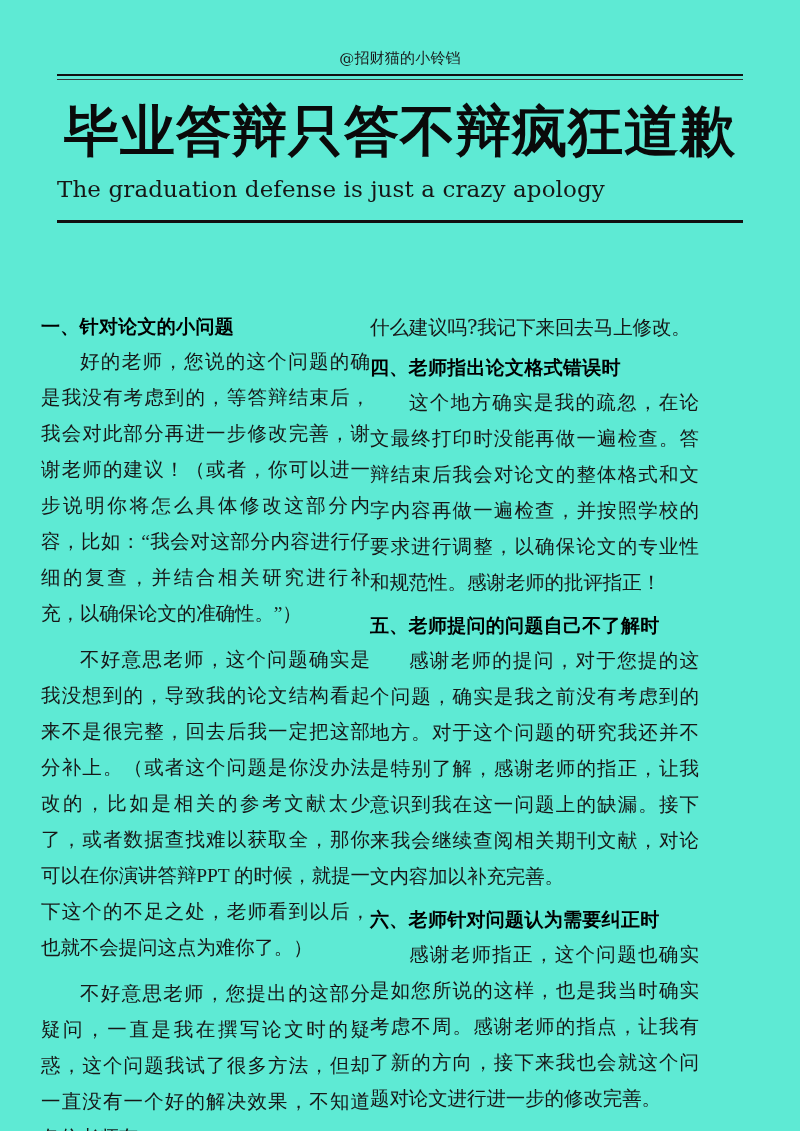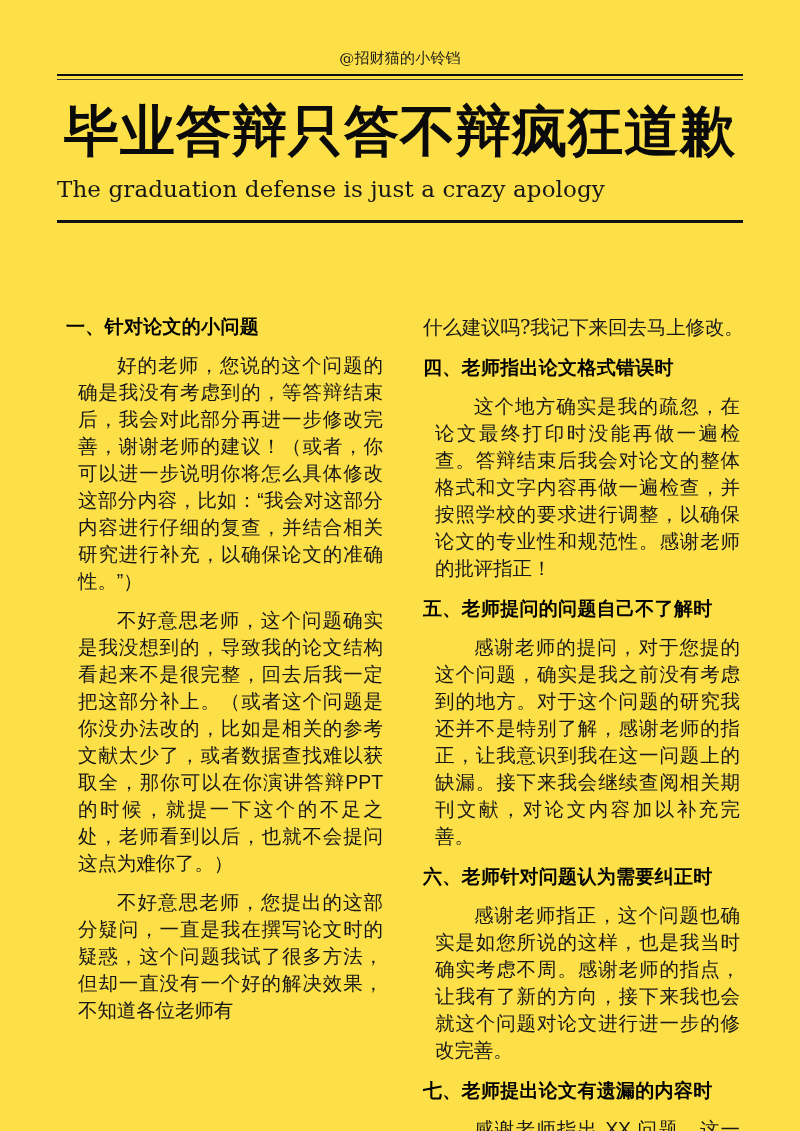--- a/index.html
+++ b/index.html
@@ -12,21 +12,21 @@
     height: 1131px;
     overflow: hidden;
     font-family: "DejaVu Serif", "Liberation Serif", serif;
     color: #141414;
   }
 
   .page {
     position: relative;
     width: 800px;
     height: 1131px;
-    background: #fde047;
+    background: #5eead4;
     box-sizing: border-box;
   }
 
   
   .masthead {
     position: absolute;
     left: 57px;
     top: 48px;
     width: 686px;
   }
@@ -77,26 +77,25 @@
     line-height: 34px;
     color: #161616;
     margin-top: 8px;
     letter-spacing: 0.1px;
     white-space: nowrap;
   }
 
   
   .columns {
     position: absolute;
-    left: 66px;
+    left: 41px;
     top: 312px;
     width: 686px;
     height: 800px;
     display: flex;
-    justify-content: space-between;
   }
 
   .col {
     width: 329px;
   }
 
   .sec-heading {
     font-family: "DejaVu Sans", "Liberation Sans", sans-serif;
     font-weight: 700;
     font-size: 19px;
@@ -109,28 +108,28 @@
 
   .col .sec:first-child .sec-heading {
     margin-top: 0;
   }
 
   .sec {
     margin-bottom: 10px;
   }
 
   .sec-body {
-    font-family: Liberation Sans, sans-serif;
+    font-family: Liberation Serif, serif;
     font-size: 19.5px;
-    line-height: 27px;
+    line-height: 36px;
     color: #171717;
     text-align: justify;
     text-justify: inter-character;
     text-indent: 2em;
-    margin: 12px;
+    margin: 0;
     letter-spacing: -0.1px;
   }
 
   .runover {
     font-family: "DejaVu Serif", "Liberation Serif", serif;
     font-size: 19.5px;
     line-height: 31px;
     color: #171717;
     text-align: justify;
     margin: 0 0 10px 0;

